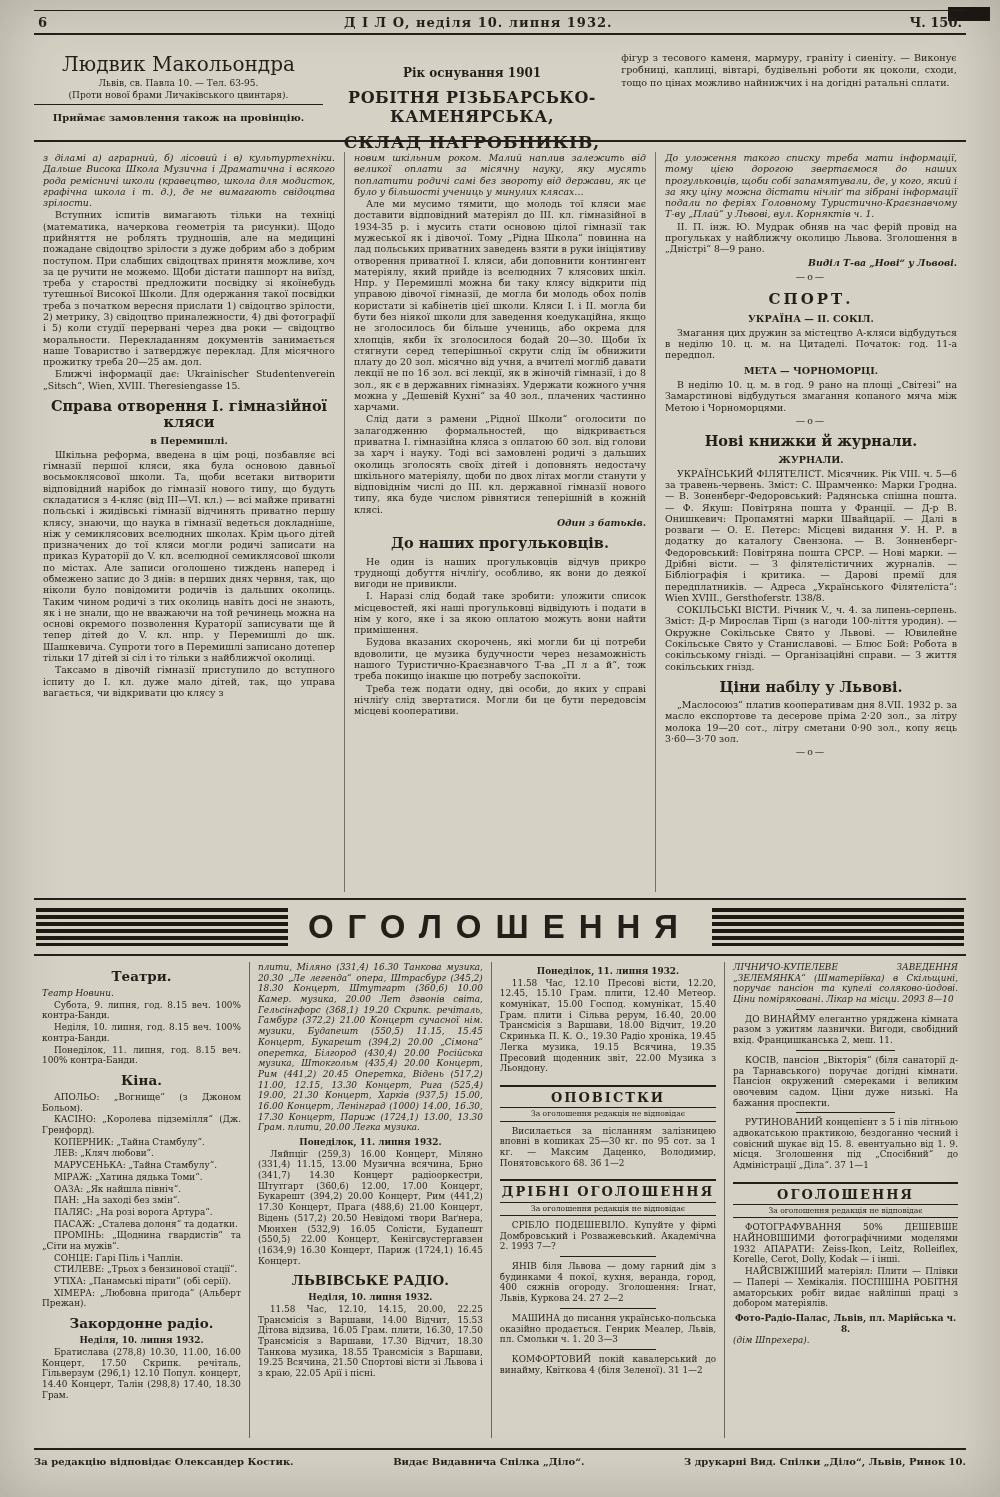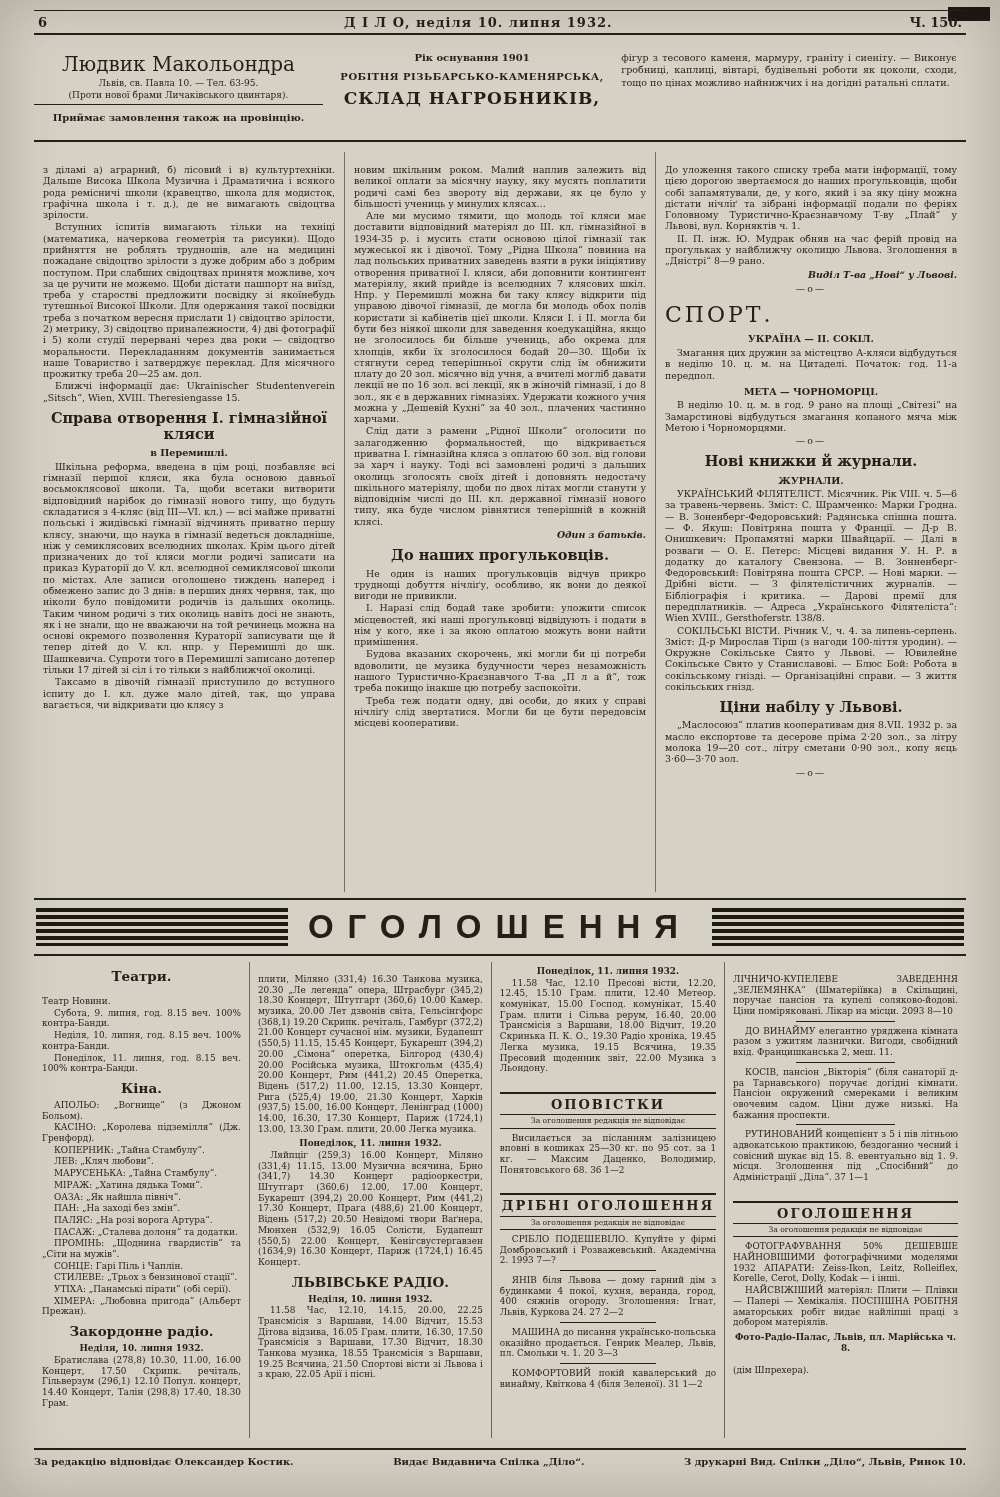--- a/index.html
+++ b/index.html
@@ -17,40 +17,40 @@
   
   .mad{position:absolute;top:50px;left:34px;right:34px;height:90px;border-bottom:2px solid #241f19;
        display:flex;gap:14px;}
   .mad .c1{width:31%;}
   .mad .c2{width:29%;text-align:center;}
   .mad .c3{width:36%;}
   .mad .t1{font-weight:normal;font-size:20px;text-align:center;margin-top:2px;}
   .mad .l{font-size:9px;text-align:center;margin-top:2px;}
   .mad .lb{font-size:10px;font-weight:bold;text-align:center;border-top:1px solid #241f19;
            margin-top:4px;padding-top:7px;}
-  .mad .cl1{font-size:10px;font-weight:bold;margin-top:2px;}
-  .mad .cl2{font-size:10px;font-weight:bold;margin-top:8px;letter-spacing:.5px;}
+  .mad .cl1{font-size:12px;font-weight:bold;margin-top:16px;}
+  .mad .cl2{font-size:16px;font-weight:bold;margin-top:8px;letter-spacing:.5px;}
   .mad .cl3{font-size:17px;font-weight:bold;margin-top:6px;letter-spacing:1px;}
   .mad .rtx{font-size:9.6px;line-height:1.3;text-align:justify;margin-top:2px;}
   
   .main{position:absolute;top:152px;left:34px;right:34px;height:740px;display:flex;}
   .mcol{flex:1;padding:0 9px;overflow:hidden;font-size:9.4px;line-height:1.2;text-align:justify;}
   .mcol+.mcol{border-left:1px solid rgba(36,31,25,.55);}
   
   .b.p{text-indent:12px;margin:0 0 1px;}
-  .b.pn{margin:12px 0 1px;}
+  .b.pn{margin:0 0 1px;font-style:italic;}
   .b.h{font-weight:bold;text-align:center;font-size:14.5px;line-height:1.12;margin:7px 2px 4px;text-indent:0;}
-  .b.hb{font-weight:normal;font-size:22px;letter-spacing:3px;margin:8px 0 3px;text-indent:0;}
+  .b.hb{font-weight:bold;text-align:center;font-size:15px;letter-spacing:3px;margin:8px 0 3px;text-indent:0;}
   .b.h2{font-weight:bold;text-align:center;font-size:9.6px;margin:5px 0 2px;text-indent:0;}
   .b.sig{text-align:right;font-weight:bold;font-style:italic;margin:2px 0 3px;}
   .b.sep{text-align:center;margin:2px 0;letter-spacing:2px;}
   .b.date{text-align:center;font-weight:bold;margin:4px 0 1px;text-indent:0;}
   .b.adh{font-weight:bold;text-align:center;font-size:13px;letter-spacing:2px;
          border-top:2px solid #241f19;border-bottom:1px solid #241f19;
-         padding:3px 0 2px;margin-top:18px;text-indent:0;}
+         padding:3px 0 2px;margin-top:11px;text-indent:0;}
   .b.adsub{text-align:center;font-size:7.6px;border-bottom:1px solid #241f19;
            padding:1px 0 2px;margin-bottom:4px;text-indent:0;}
   .b.hr{border-top:1px solid #241f19;width:44%;margin:4px auto;height:0;}
   
   .banner{position:absolute;top:898px;left:34px;right:34px;height:58px;
           border-top:2px solid #241f19;border-bottom:2px solid #241f19;
           display:flex;align-items:center;padding:4px 2px;box-sizing:border-box;}
   .banner .bars{flex:1;height:38px;background:repeating-linear-gradient(to bottom,#1d1913 0 4px,transparent 4px 7px);}
   .banner .title{font-family:"Liberation Sans",sans-serif;font-weight:bold;font-size:33px;
                  letter-spacing:14px;padding:0 20px;white-space:nowrap;}

